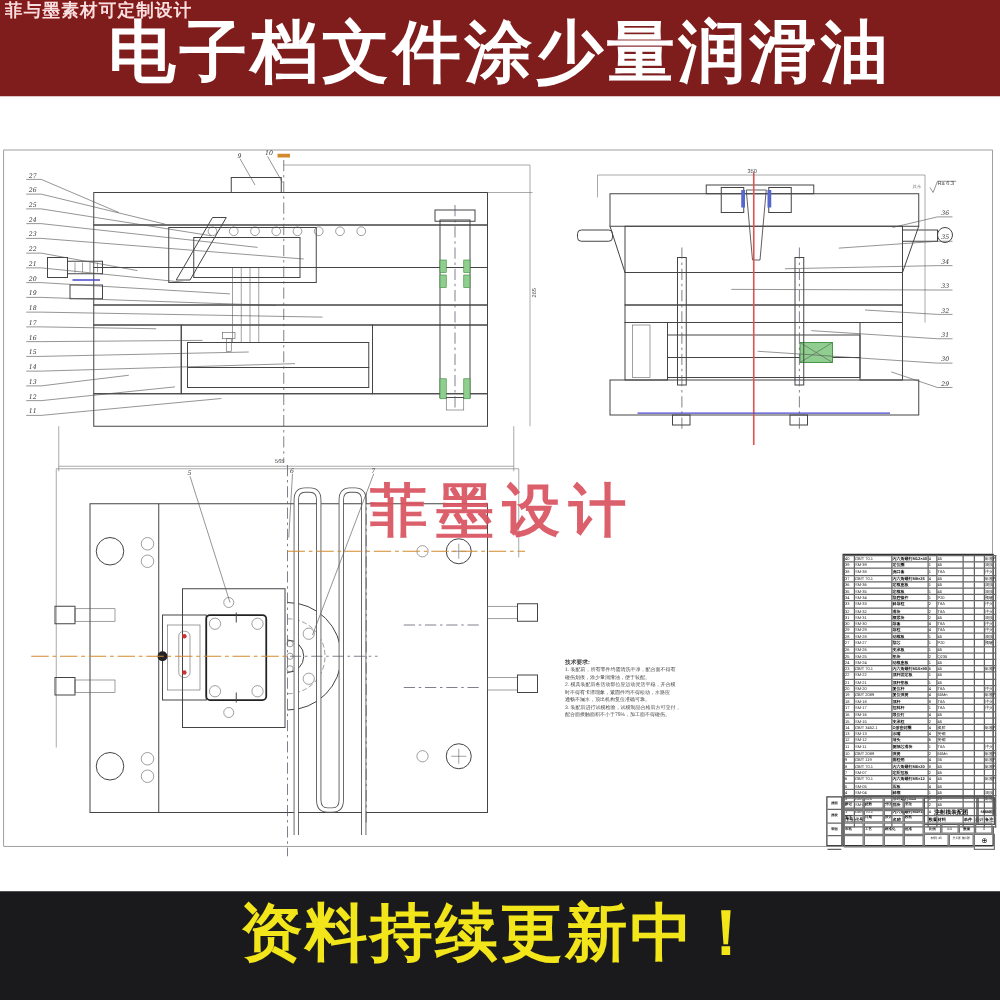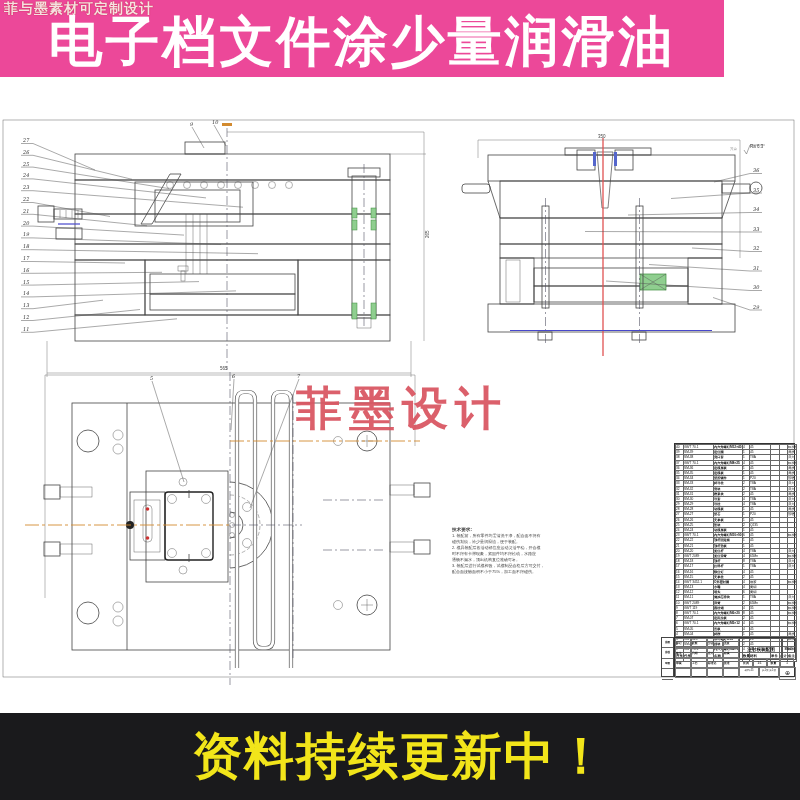--- a/index.html
+++ b/index.html
@@ -1,26 +1,26 @@
 <!DOCTYPE html>
 <html><head>
 <meta charset="utf-8">
 <style>
   html,body{margin:0;padding:0;background:#e8e8e8;}
   .stage{position:relative;width:800px;height:800px;background:#ffffff;overflow:hidden;
          font-family:"Liberation Sans",sans-serif;}
   
-  .banner-top{position:absolute;top:0;left:0;width:724px;height:77px;background:#ec4899;}
+  .banner-top{position:absolute;top:0;left:0;width:800px;height:77px;background:#7f1d1d;}
   .banner-top .big{position:absolute;top:6px;left:0;width:100%;display:flex;justify-content:center;
 phone      gap:46px;}
   .banner-top .big span{font-size:54px;font-weight:900;color:#fff;letter-spacing:3px;white-space:nowrap;}
   .corner-mark{position:absolute;top:0;left:4px;font-size:14px;font-weight:700;color:rgba(255,255,255,.88);
       letter-spacing:1px;text-shadow:0 0 1px #a00;white-space:nowrap;}
   .banner-bottom{position:absolute;left:0;top:713px;width:800px;height:87px;background:#1a1a1c;
-      display:flex;justify-content:center;align-items:center;gap:34px;}
+      display:flex;justify-content:center;gap:34px;}
   .banner-bottom span{font-size:50px;font-weight:900;color:#f2e51a;letter-spacing:2px;white-space:nowrap;}
   
   .sheet{position:absolute;top:78px;left:0;width:800px;height:635px;background:#fff;}
   svg.cad{position:absolute;top:0;left:0;}
   svg.cad .ln{stroke:#444;stroke-width:.8;fill:none;}
   svg.cad .thin{stroke:#555;stroke-width:.45;fill:none;}
   svg.cad .cl{stroke:#556;stroke-width:.6;stroke-dasharray:9 3 2 3;fill:none;}
   svg.cad .dim{stroke:#777;stroke-width:.5;fill:none;}
   svg.cad .ldr{stroke:#555;stroke-width:.5;fill:none;}
   svg.cad .co{font-size:5px;font-style:italic;fill:#333;font-family:"DejaVu Serif",serif;}

